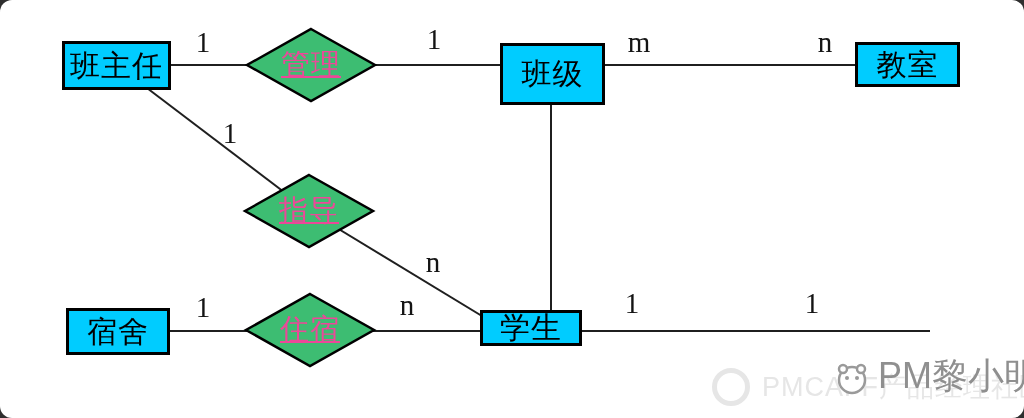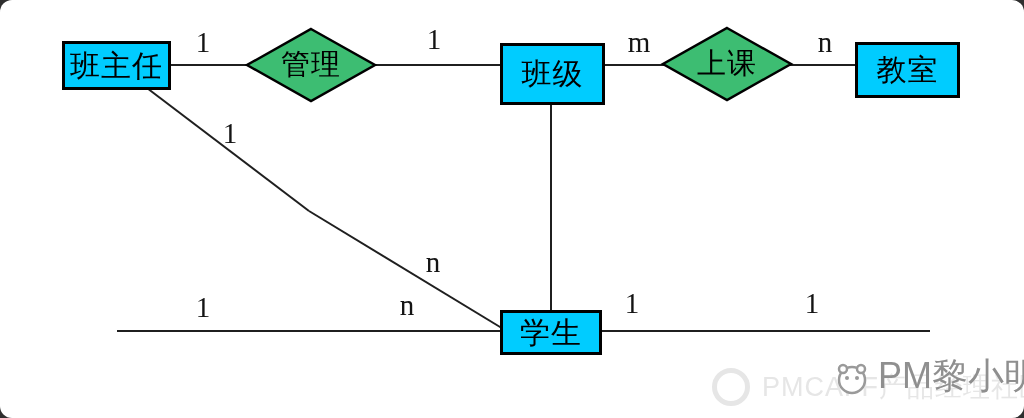--- a/index.html
+++ b/index.html
@@ -58,23 +58,24 @@
     stroke-width: 2.5;
   }
   .relationship span {
     position: absolute;
     left: 0; top: 0;
     width: 100%; height: 100%;
     display: flex;
     align-items: center;
     justify-content: center;
     font-size: 29px;
-    color: #000000;
+    color: #ec4899;
     letter-spacing: 1px;
     white-space: nowrap;
+    text-decoration: underline;
   }
   .card {
     position: absolute;
     transform: translate(-50%, -50%);
     font-size: 29px;
     color: #141414;
     z-index: 4;
     line-height: 1;
   }
   
@@ -125,37 +126,46 @@
     <line x1="309" y1="211" x2="505" y2="330"></line>
     <line x1="117" y1="331" x2="930" y2="331"></line>
   </svg>
 
   <div class="relationship" style="left:245px;top:27px;width:132px;height:76px">
     <svg viewBox="0 0 132 76" preserveAspectRatio="none">
         <polygon points="66,2 130,38 66,74 2,38"></polygon>
       </svg>
     <span>管理</span>
   </div>
-  <div class="relationship" style="left:661px;top:26px;width:132px;height:76px">
+  <div class="relationship" style="left:243px;top:173px;width:132px;height:76px">
     <svg viewBox="0 0 132 76" preserveAspectRatio="none">
         <polygon points="66,2 130,38 66,74 2,38"></polygon>
       </svg>
-    <span>上课</span>
+    <span>指导</span>
+  </div>
+  <div class="relationship" style="left:244px;top:292px;width:132px;height:76px">
+    <svg viewBox="0 0 132 76" preserveAspectRatio="none">
+        <polygon points="66,2 130,38 66,74 2,38"></polygon>
+      </svg>
+    <span>住宿</span>
   </div>
 
   <div class="entity" style="left:62px;top:41px;width:109px;height:49px">
     <span>班主任</span>
   </div>
   <div class="entity" style="left:500px;top:43px;width:105px;height:62px">
     <span>班级</span>
   </div>
-  <div class="entity" style="left:855px;top:42px;width:105px;height:56px">
+  <div class="entity" style="left:855px;top:42px;width:105px;height:45px">
     <span>教室</span>
   </div>
-  <div class="entity" style="left:500px;top:310px;width:102px;height:45px">
+  <div class="entity" style="left:66px;top:308px;width:104px;height:47px">
+    <span>宿舍</span>
+  </div>
+  <div class="entity" style="left:480px;top:310px;width:102px;height:36px">
     <span>学生</span>
   </div>
 
   <span class="card" style="left:203px;top:42px">1</span>
   <span class="card" style="left:434px;top:39px">1</span>
   <span class="card" style="left:639px;top:42px">m</span>
   <span class="card" style="left:825px;top:42px">n</span>
   <span class="card" style="left:230px;top:133px">1</span>
   <span class="card" style="left:433px;top:262px">n</span>
   <span class="card" style="left:203px;top:307px">1</span>

